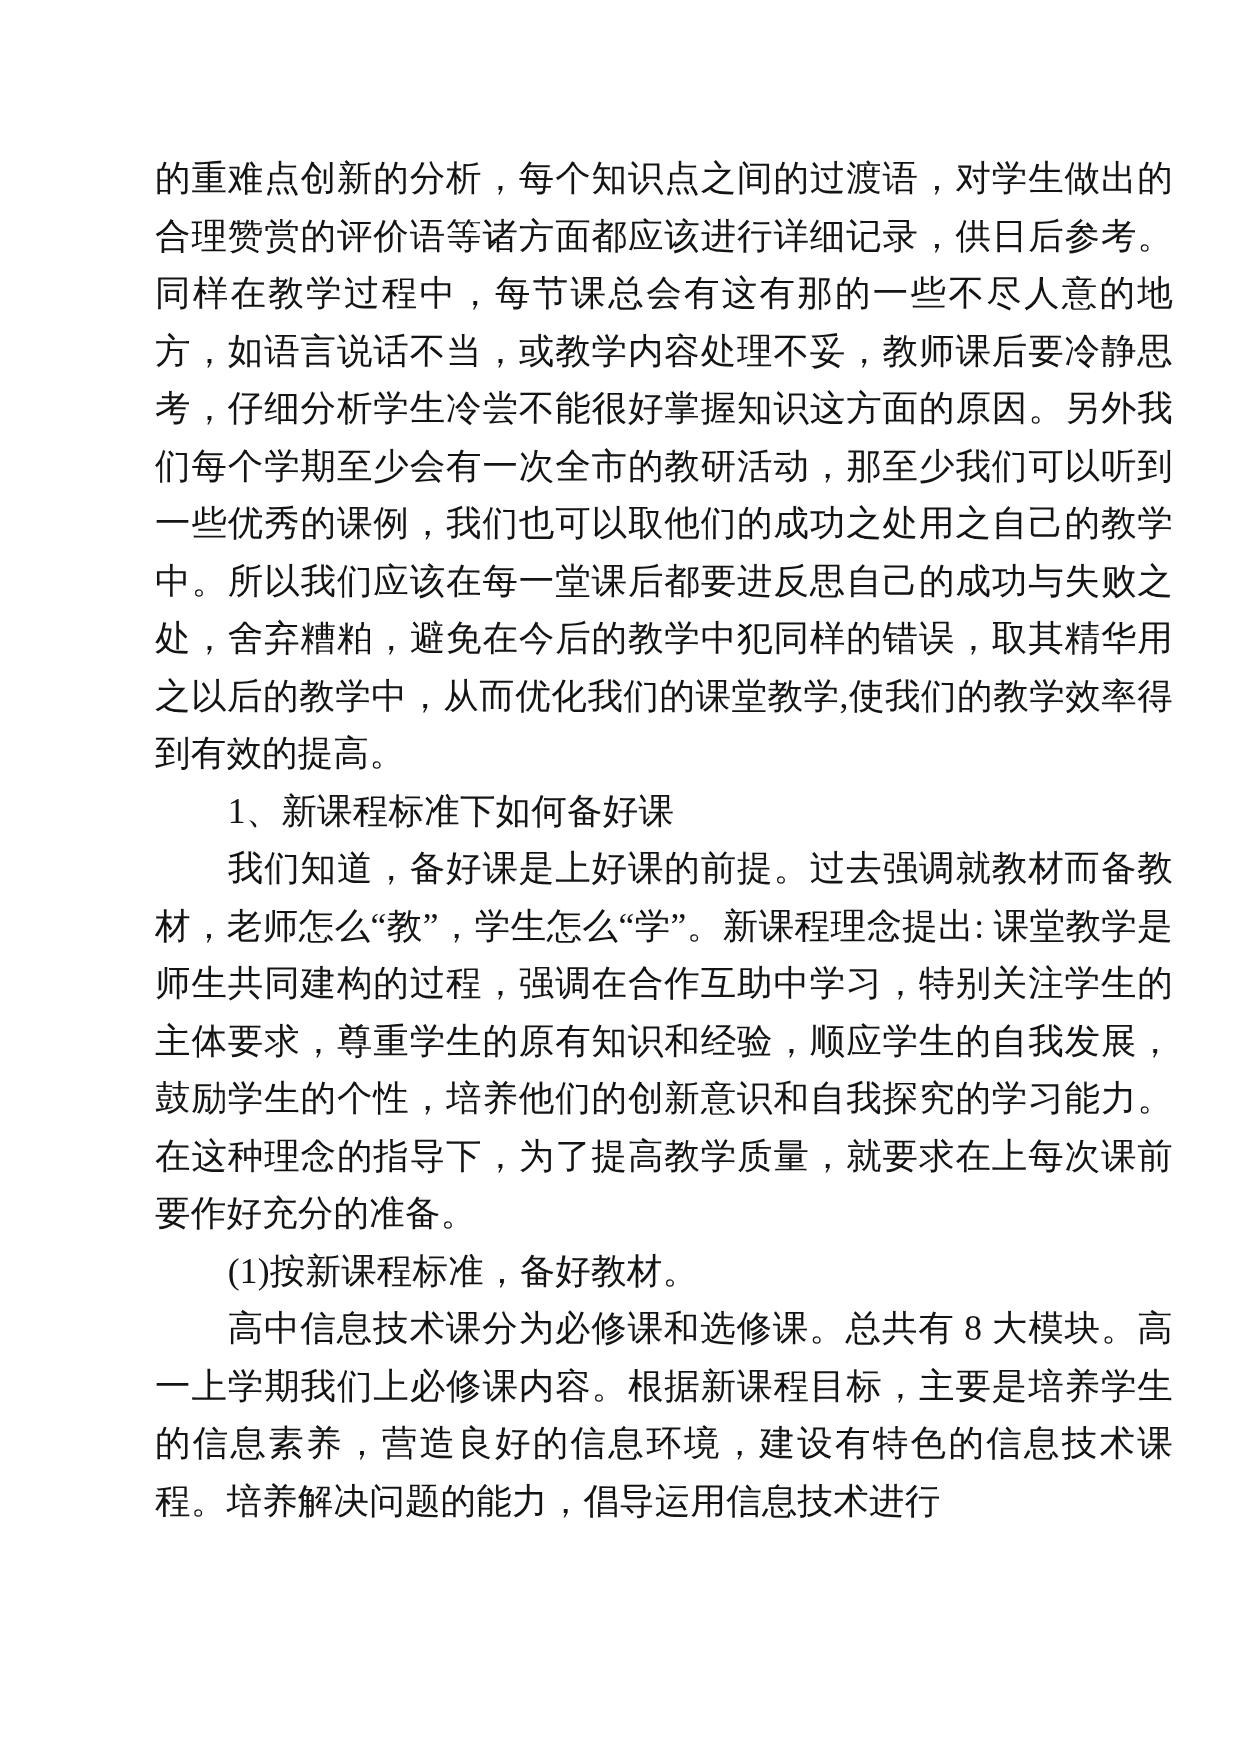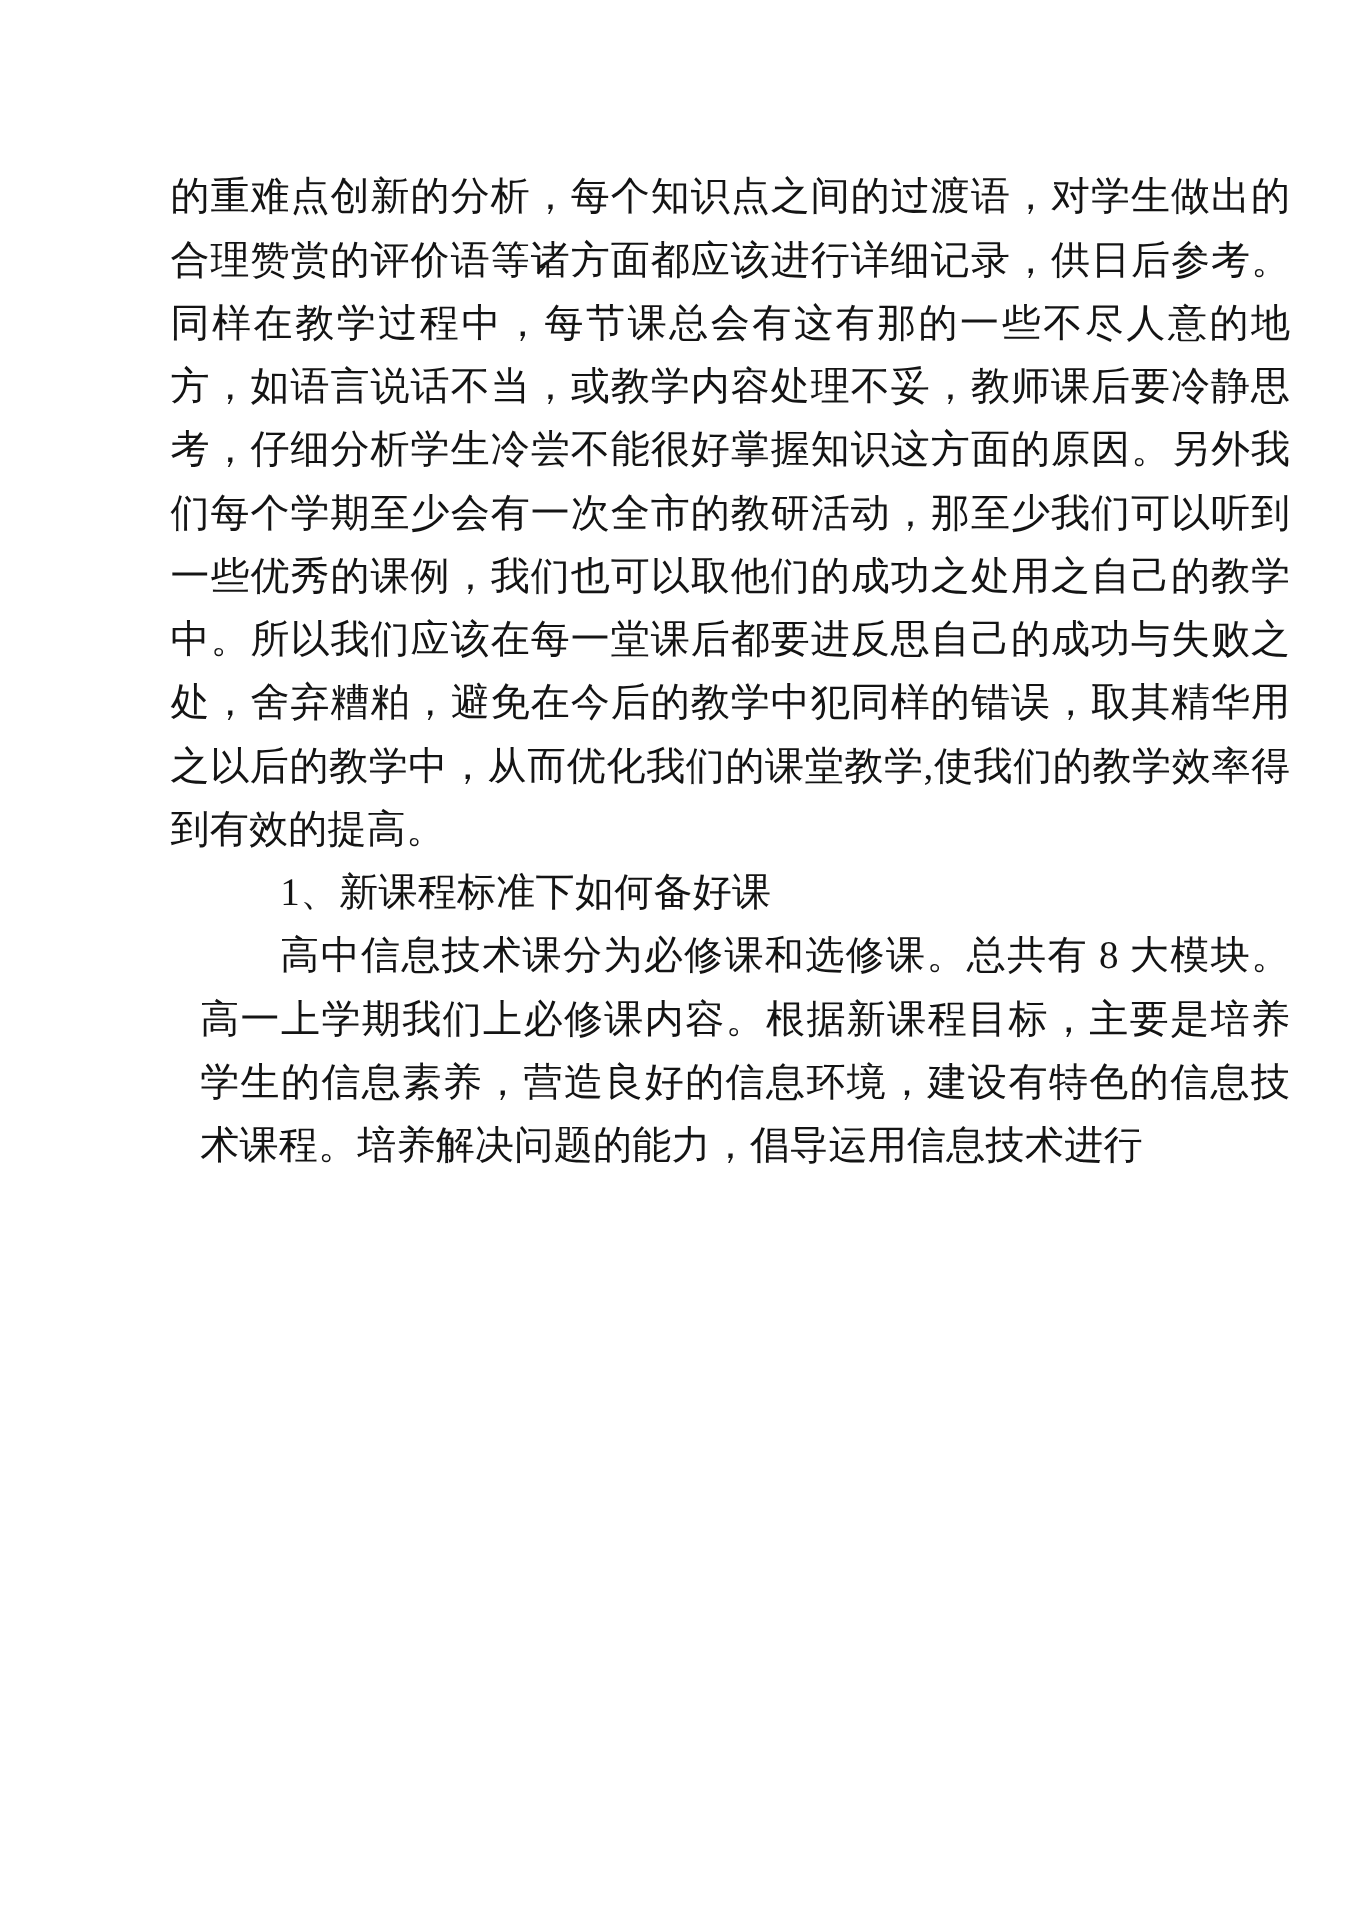--- a/index.html
+++ b/index.html
@@ -29,25 +29,26 @@
     letter-spacing: 0.2px;
     color: #141414;
   }
   p.para {
     margin: 0;
     padding: 0;
     text-indent: 0;
   }
   p.indent2 {
     text-indent: 2.05em;
-    margin-left: 27px;
   }
 </style>
 </head>
 <body>
 
 <div class="page">
   <div class="doc-body">
     <p class="para">的重难点创新的分析，每个知识点之间的过渡语，对学生做出的合理赞赏的评价语等诸方面都应该进行详细记录，供日后参考。同样在教学过程中，每节课总会有这有那的一些不尽人意的地方，如语言说话不当，或教学内容处理不妥，教师课后要冷静思考，仔细分析学生冷尝不能很好掌握知识这方面的原因。另外我们每个学期至少会有一次全市的教研活动，那至少我们可以听到一些优秀的课例，我们也可以取他们的成功之处用之自己的教学中。所以我们应该在每一堂课后都要进反思自己的成功与失败之处，舍弃糟粕，避免在今后的教学中犯同样的错误，取其精华用之以后的教学中，从而优化我们的课堂教学,使我们的教学效率得到有效的提高。</p>
     <p class="para indent2">1、新课程标准下如何备好课</p>
+    <p class="para indent2">我们知道，备好课是上好课的前提。过去强调就教材而备教材，老师怎么“教”，学生怎么“学”。新课程理念提出: 课堂教学是师生共同建构的过程，强调在合作互助中学习，特别关注学生的主体要求，尊重学生的原有知识和经验，顺应学生的自我发展，鼓励学生的个性，培养他们的创新意识和自我探究的学习能力。在这种理念的指导下，为了提高教学质量，就要求在上每次课前要作好充分的准备。</p>
+    <p class="para indent2">(1)按新课程标准，备好教材。</p>
     <p class="para indent2">高中信息技术课分为必修课和选修课。总共有 8 大模块。高一上学期我们上必修课内容。根据新课程目标，主要是培养学生的信息素养，营造良好的信息环境，建设有特色的信息技术课程。培养解决问题的能力，倡导运用信息技术进行</p>
   </div>
 </div>
 
 </body></html>

